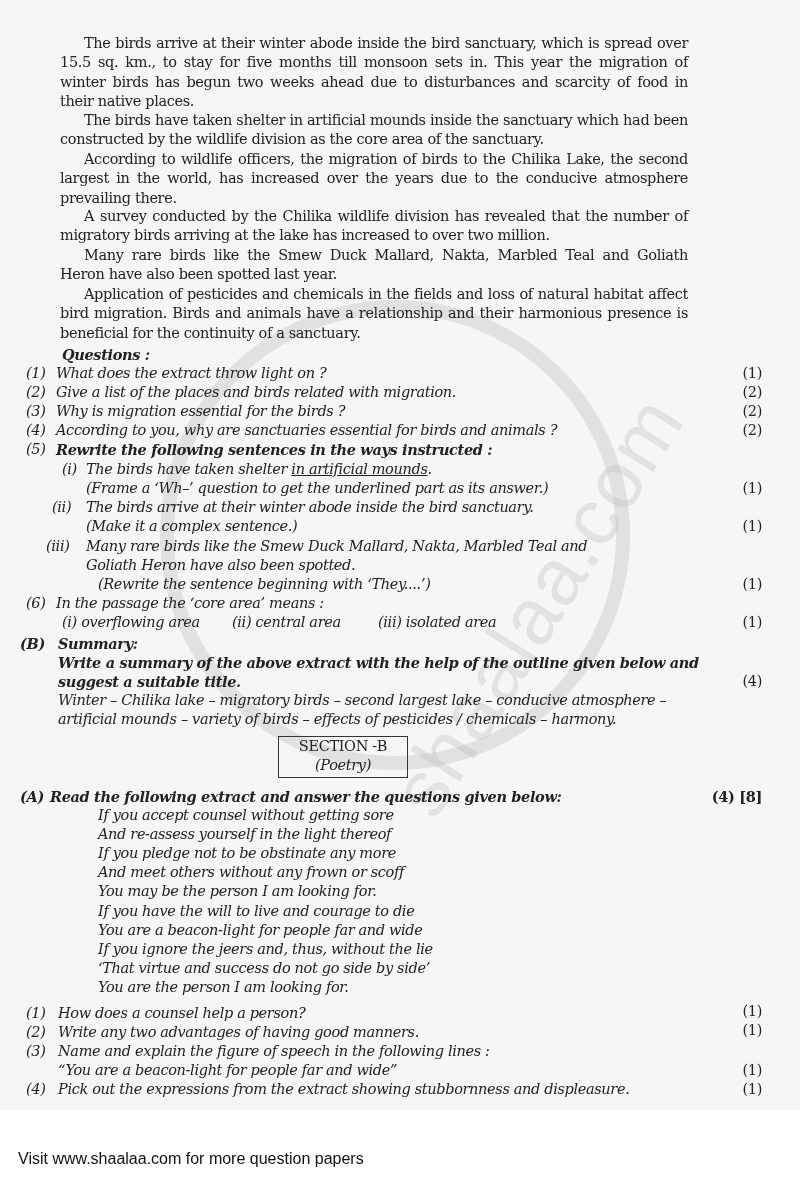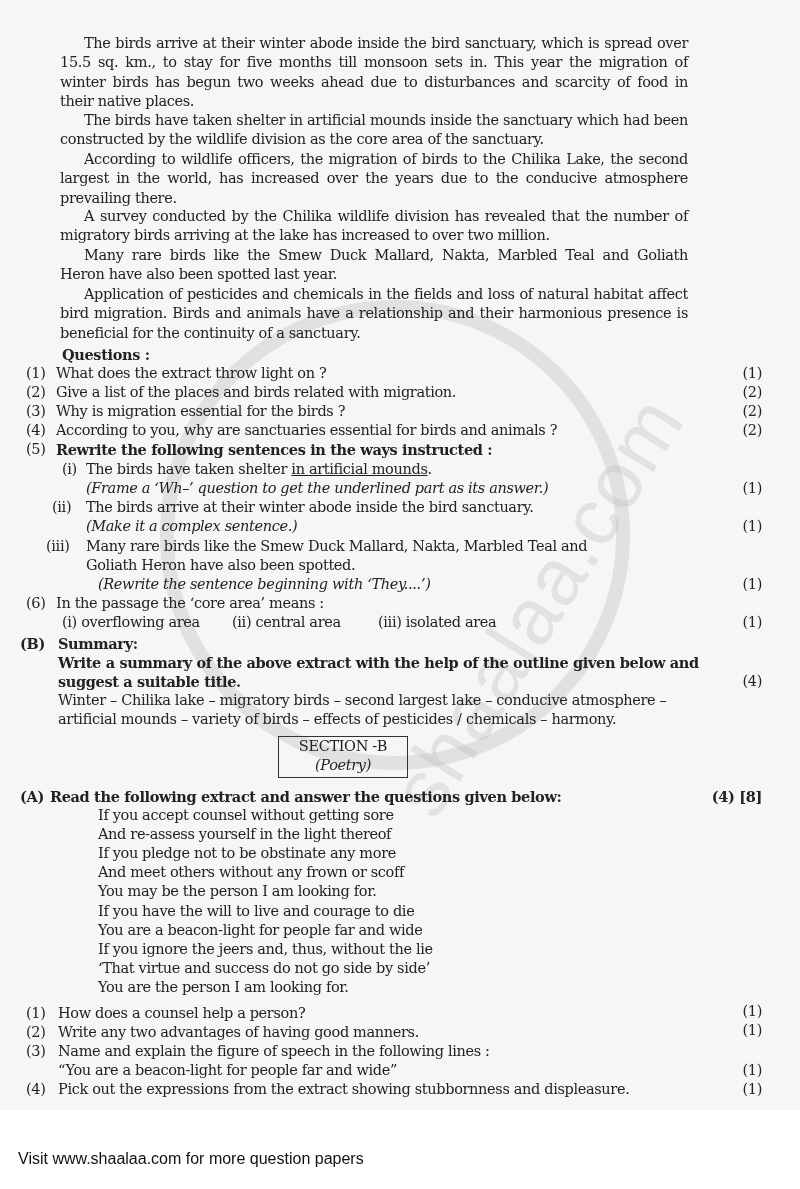--- a/index.html
+++ b/index.html
@@ -1,19 +1,19 @@
 <!DOCTYPE html>
 <html><head>
 <meta charset="utf-8">
 <style>
   html,body{margin:0;padding:0;background:#ffffff;}
   body{width:800px;height:1189px;position:relative;overflow:hidden;}
   .page{position:absolute;left:0;top:0;width:800px;height:1110px;background:#f6f6f4;}
   .doc{position:absolute;left:0;top:0;width:800px;font-family:"DejaVu Serif","Liberation Serif",serif;color:#222;font-size:14.5px;letter-spacing:-0.35px;}
-  .line{position:absolute;white-space:nowrap;}
+  .line{position:absolute;white-space:nowrap;font-style:italic;}
   .para{position:absolute;left:60px;width:628px;text-align:justify;line-height:19.3px;}
   .para .indent{display:inline-block;width:24px;}
   .bold{font-weight:bold;}
   .ital{font-style:italic;}
   .u{text-decoration:underline;}
   .marks{position:absolute;right:38px;white-space:nowrap;}
   .secbox{position:absolute;left:278px;top:736px;width:128px;height:40px;border:1.5px solid #333;text-align:center;line-height:19px;font-size:14.5px;}
   .watermark{position:absolute;left:160px;top:300px;width:470px;height:470px;border:14px solid rgba(200,200,200,0.45);border-radius:50%;box-sizing:border-box;clip-path:inset(0 0 0 0);}
   .wm-text{position:absolute;left:300px;top:560px;transform:rotate(-58deg);font-family:"Liberation Sans",sans-serif;font-size:80px;color:rgba(190,190,190,0.35);letter-spacing:2px;white-space:nowrap;}
   .footer{position:absolute;left:18px;top:1150px;font-family:"Liberation Sans",sans-serif;font-size:16px;color:#111;white-space:nowrap;}

